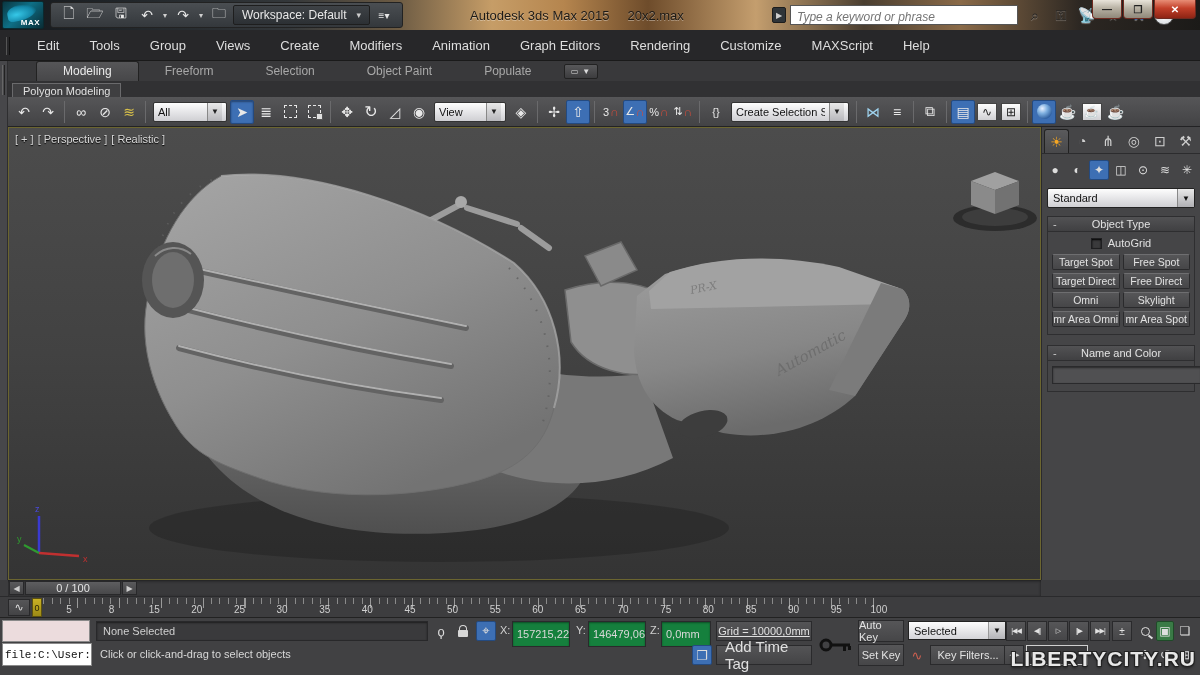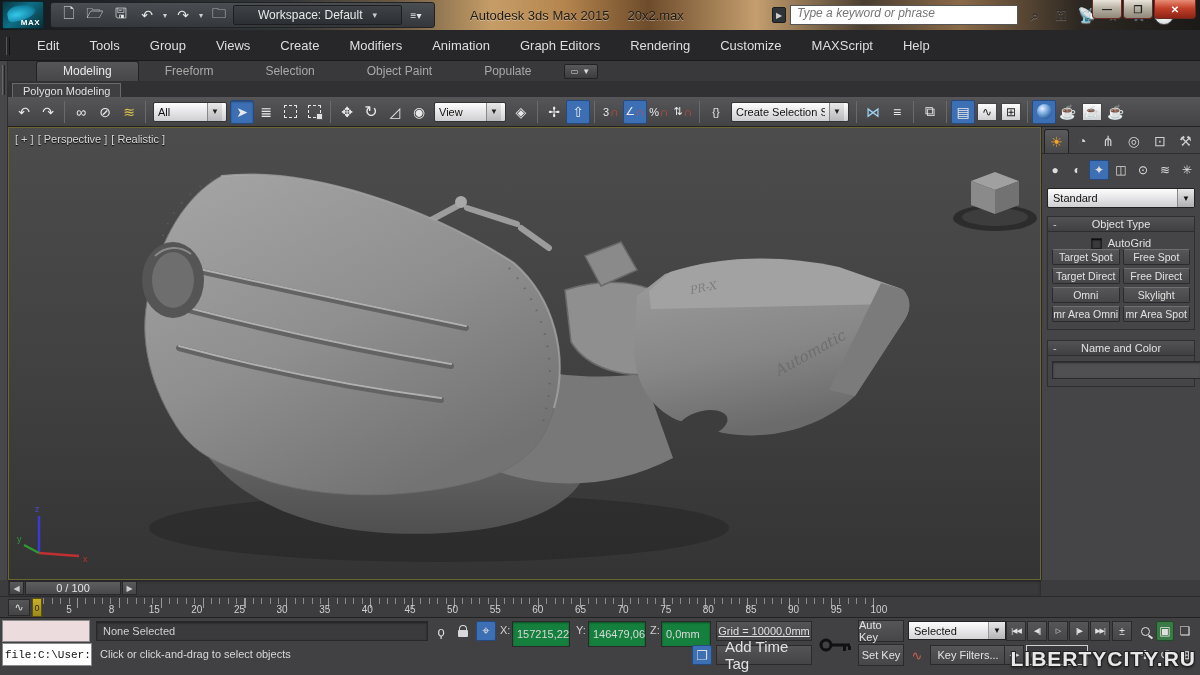--- a/index.html
+++ b/index.html
@@ -10,28 +10,28 @@
   .titlebar { position:absolute; left:0; top:0; width:1200px; height:30px;
     background:linear-gradient(90deg,#15191d 0%,#23282c 12%,#33373a 24%,#6b5a43 33%,#c69d67 41%,#b5854e 47%,#6e4c2b 54%,#c49e6e 63%,#4a3e30 72%,#8a6a48 80%,#2c2722 90%,#1b1a18 100%); }
   .max-logo { position:absolute; left:2px; top:1px; width:42px; height:28px; background:linear-gradient(135deg,#0b3742,#0e6f86 45%,#0a2d36); border:1px solid #0a2a30; border-radius:2px; }
   .max-logo .swoosh { position:absolute; left:4px; top:2px; width:30px; height:16px; background:radial-gradient(ellipse at 30% 60%, #36c8e8 0%, #1487a8 55%, transparent 70%); border-radius:50% 10% 60% 20%; transform:rotate(-12deg); }
   .max-logo .mtxt { position:absolute; right:3px; bottom:1px; font-size:8px; font-weight:bold; color:#fff; letter-spacing:.5px; }
   .qat { position:absolute; left:50px; top:2px; height:26px; display:flex; align-items:center; gap:2px;
     background:linear-gradient(#4a4e52,#34383c); border:1px solid #222; border-radius:3px; padding:0 6px; }
   .qbtn { min-width:24px; height:22px; display:flex; align-items:center; justify-content:center; color:#e6e6e6; font-size:14px; }
   .qcaret { width:8px; color:#cfcfcf; font-size:8px; display:flex; align-items:center; justify-content:center; }
   .ws-dd { height:20px; background:linear-gradient(#3e4246,#2c3034); border:1px solid #1e1e1e; border-radius:2px;
-    color:#e8e8e8; font-size:12px; display:flex; align-items:center; padding:0 24px; gap:10px; }
+    color:#e8e8e8; font-size:12px; display:flex; align-items:center; padding:0 8px; gap:10px; }
   .ws-caret { font-size:9px; color:#ccc; }
   .title-text { position:absolute; left:470px; top:0; height:30px; display:flex; align-items:center; gap:18px;
     font-size:13px; color:#1d1a16; text-shadow:0 1px 0 rgba(255,255,255,.35); }
   .collapse-arrow { position:absolute; left:772px; top:7px; width:14px; height:16px; background:#2f3438; border:1px solid #1c1c1c;
     color:#cfcfcf; font-size:8px; display:flex; align-items:center; justify-content:center; border-radius:2px; }
   .search-box { position:absolute; left:790px; top:5px; width:228px; height:20px; background:#fff; border:1px solid #555;
-    display:flex; align-items:flex-start; padding:0 6px; }
+    display:flex; align-items:flex-end; padding:0 6px; }
   .search-box input { border:none; outline:none; width:100%; font-size:12px; font-style:italic; color:#333; font-family:"Liberation Sans",sans-serif; background:transparent; }
   .tb-icons { position:absolute; left:1024px; top:4px; height:22px; display:flex; align-items:center; gap:4px; }
   .tb-ic { width:22px; height:22px; display:flex; align-items:center; justify-content:center; color:#1f1f1f; font-size:14px;
     text-shadow:0 1px 1px rgba(255,255,255,.4); }
   .tb-ic.help { width:20px; height:20px; border-radius:50%; background:radial-gradient(#ffffff,#cfd4d8); border:1px solid #555; font-size:12px; font-weight:bold; color:#234; }
   .win-btns { position:absolute; right:4px; top:0; display:flex; }
   .win-btn { width:30px; height:19px; margin-left:1px; border:1px solid #6e2a20; border-top:none; border-radius:0 0 4px 4px;
     background:linear-gradient(#e8e4da,#b8b2a4 45%,#8f887a); display:flex; align-items:center; justify-content:center;
     font-size:10px; color:#222; font-weight:bold; }
   .win-btn.close { width:42px; background:linear-gradient(#e88d76,#c3402a 45%,#8e2414); color:#fff; }
@@ -88,21 +88,21 @@
   .cp-cat { width:20px; height:20px; display:flex; align-items:center; justify-content:center; font-size:12px; color:#ddd; border-radius:2px; }
   .cp-cat.active { background:#3d6fb4; border:1px solid #244a80; }
   .cp-dd { margin:2px 5px 8px; height:20px; background:linear-gradient(#fdfdfd,#cfcfd3); border:1px solid #222; border-radius:2px;
     display:flex; align-items:center; justify-content:space-between; font-size:11px; color:#111; padding-left:5px; }
   .cp-dd .car { font-size:8px; background:linear-gradient(#e8e8e8,#b0b0b4); border-left:1px solid #888; height:100%; display:flex; align-items:center; padding:0 4px; }
   .rollout { margin:4px 5px 0; border:1px solid #2e2e30; }
   .roll-head { height:15px; background:linear-gradient(#525254,#404042); border-bottom:1px solid #2e2e30; color:#e2e2e2; font-size:11px;
     display:flex; align-items:center; justify-content:center; position:relative; }
   .roll-head .minus { position:absolute; left:5px; font-size:11px; color:#ccc; }
   .roll-body { padding:5px 4px 7px; background:#454547; }
-  .ag-row { display:flex; align-items:center; justify-content:center; gap:6px; }
+  .ag-row { display:flex; align-items:center; justify-content:center; gap:6px; margin-bottom:5px; }
   .checkbox { width:11px; height:11px; background:#3a3a3c; border:1px solid #1e1e20; box-shadow:inset 0 1px 2px #000; }
   .ag-label { font-size:11px; color:#e0e0e0; }
   .light-grid { display:grid; grid-template-columns:1fr 1fr; gap:3px; }
   .lbtn { height:16px; background:linear-gradient(#565658,#464648); border:1px solid #2a2a2c; border-top-color:#6e6e70; border-radius:2px;
     color:#e2e2e2; font-size:10.5px; display:flex; align-items:center; justify-content:center; white-space:nowrap; }
   .name-row { display:flex; gap:4px; align-items:center; }
   .name-input { flex:1; height:18px; background:#505052; border:1px solid #2a2a2c; box-shadow:inset 0 1px 2px rgba(0,0,0,.5); color:#ddd; font-size:11px; padding:0 3px; outline:none; font-family:"Liberation Sans",sans-serif; }
 
   
   .timerow { position:absolute; left:8px; top:580px; width:1033px; height:16px; background:#39393b; box-shadow:inset 0 1px 3px rgba(0,0,0,.5); display:flex; align-items:center; }

